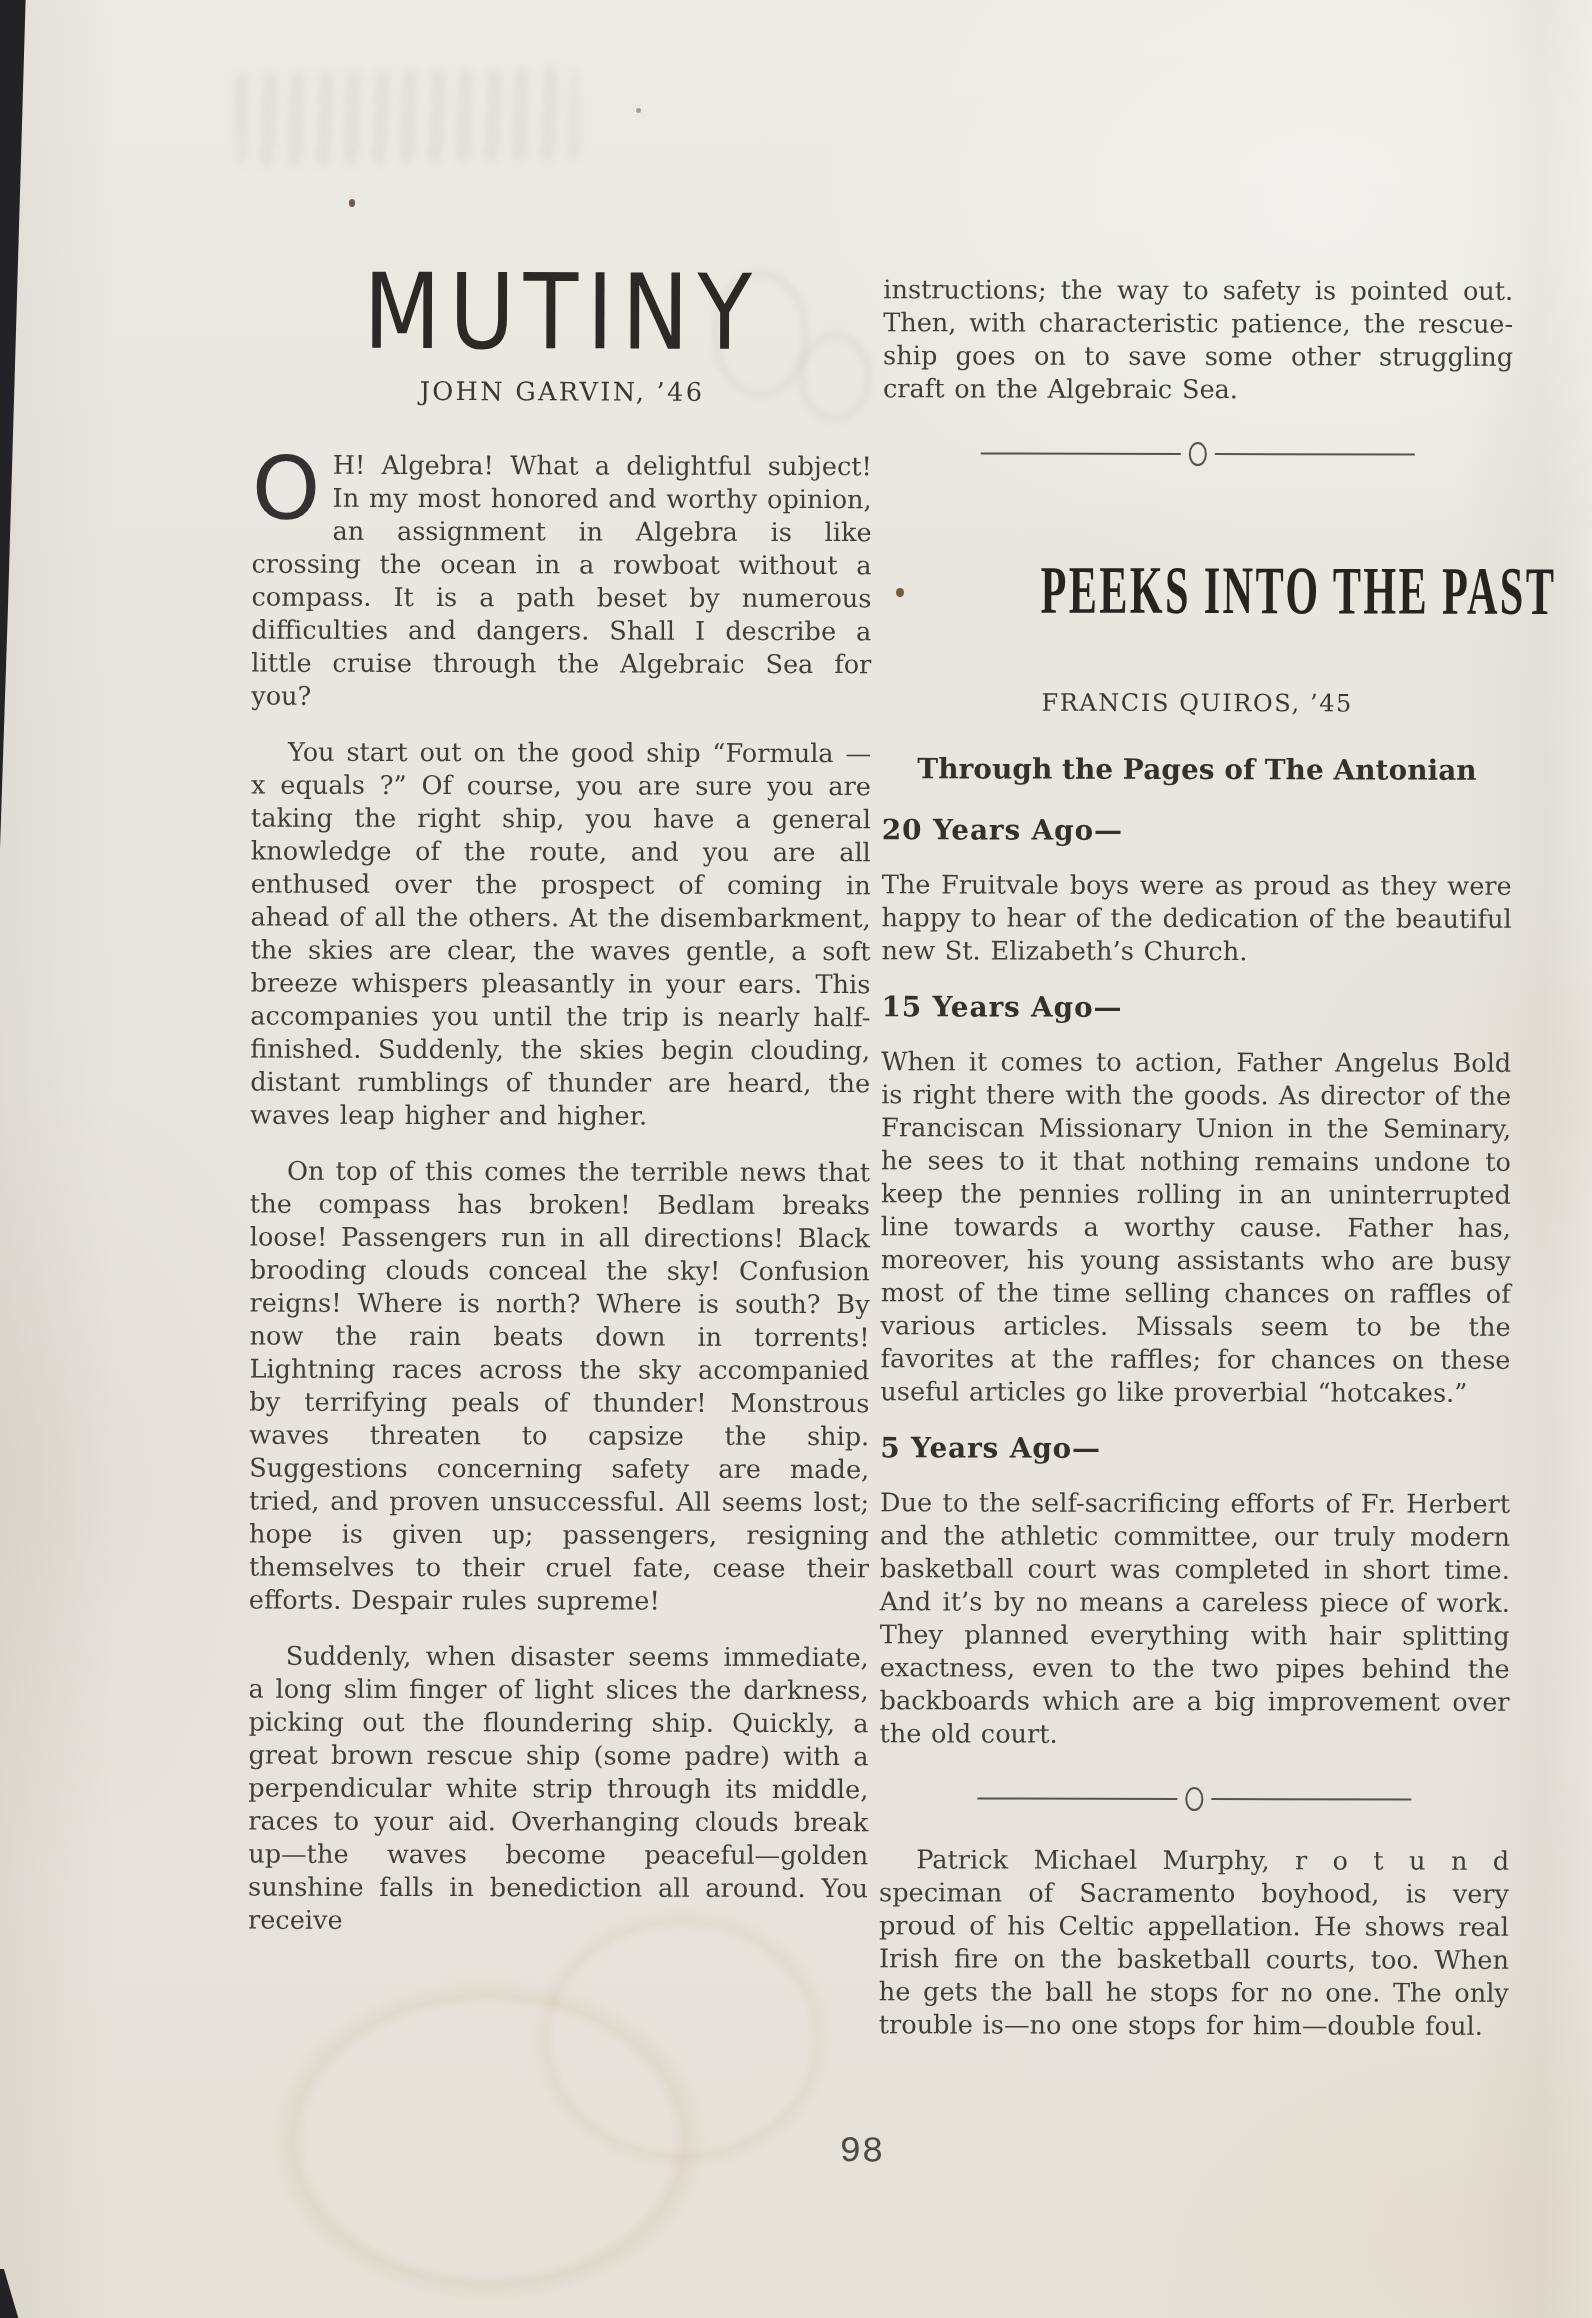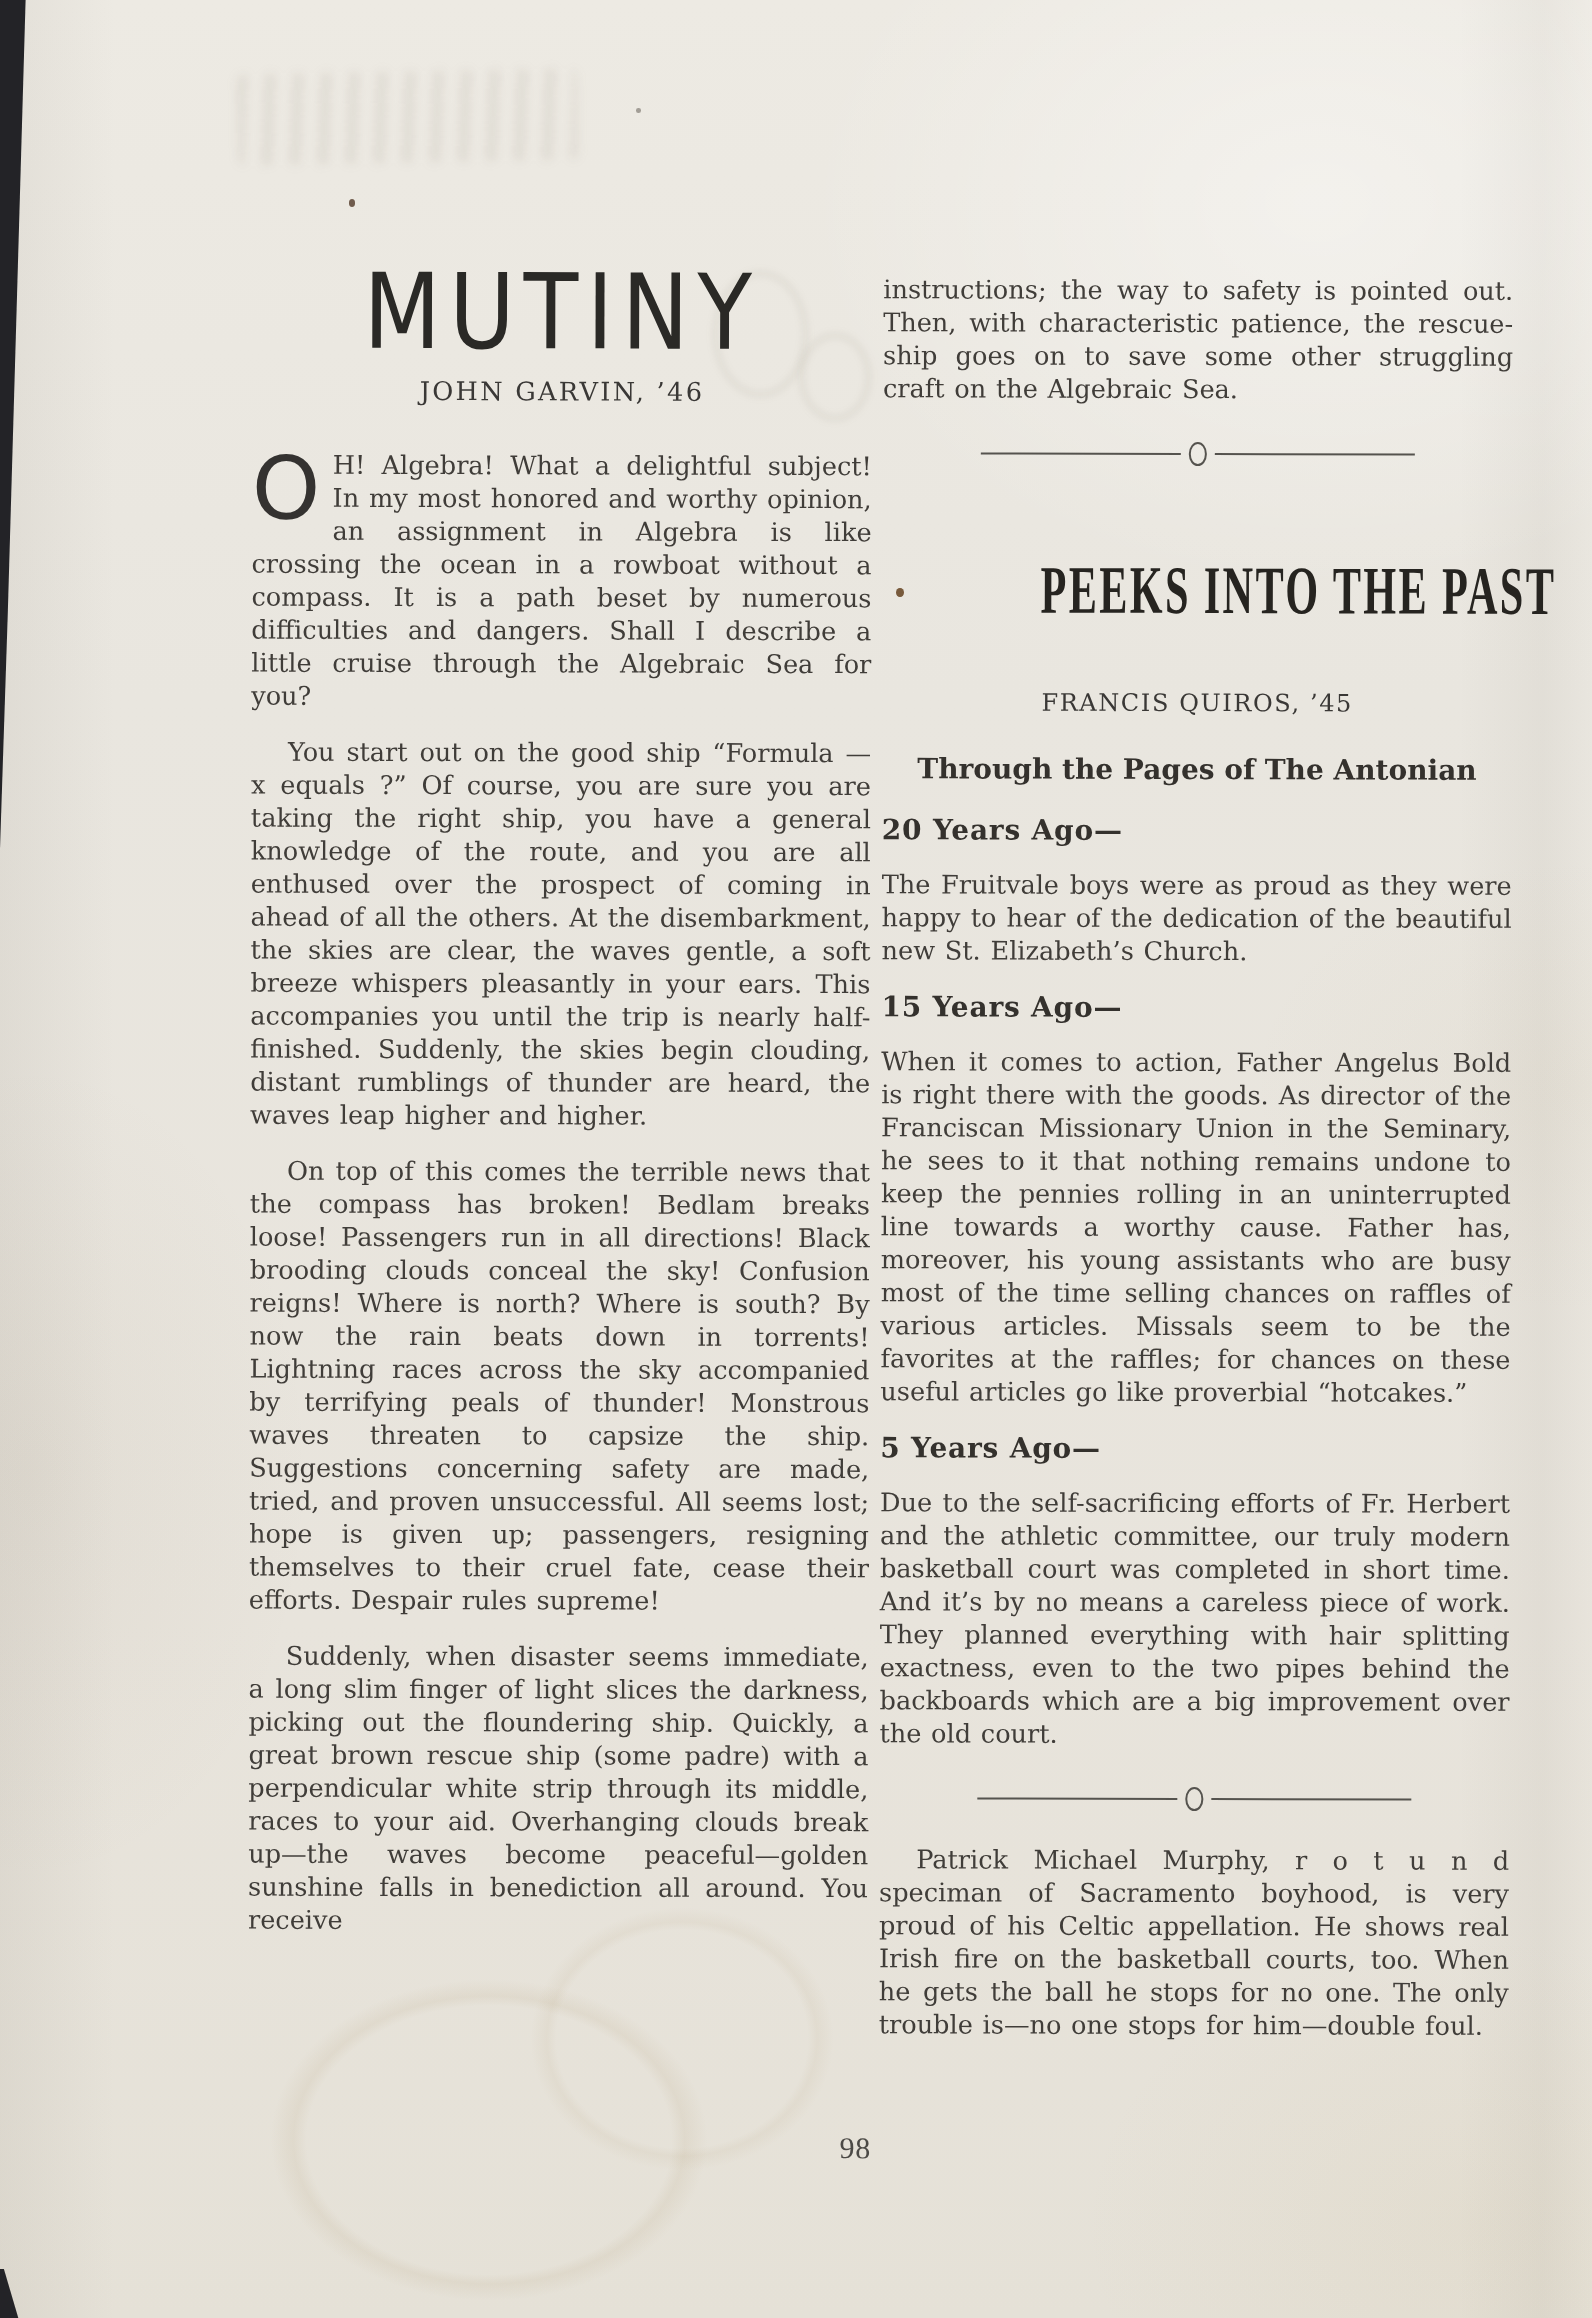--- a/index.html
+++ b/index.html
@@ -94,22 +94,22 @@
     font-weight:700; font-size:28px; text-align:center;
     color:#34312d; margin:0 0 28px;
   }
   .section-heading {
     font-weight:700; font-size:28px; color:#34312d;
     margin:0 0 22px; letter-spacing:0.8px;
   }
   .history-section { margin-bottom:11px; }
   .page-number {
     position:absolute; left:842px; top:2131px;
-    font-family:Liberation Serif, serif;
-    font-size:30px; color:#4c4a46; letter-spacing:0.8px;
+    font-family:Liberation Mono, monospace;
+    font-size:36px; color:#4c4a46; letter-spacing:0.8px;
   }
 </style>
 </head>
 <body>
 
 <div class="paper"></div>
 <div class="edge-top-left"></div>
 <div class="edge-bottom-left"></div>
 <div class="ghost-smudge"></div>
 <div class="ghost-ring-a"></div>

